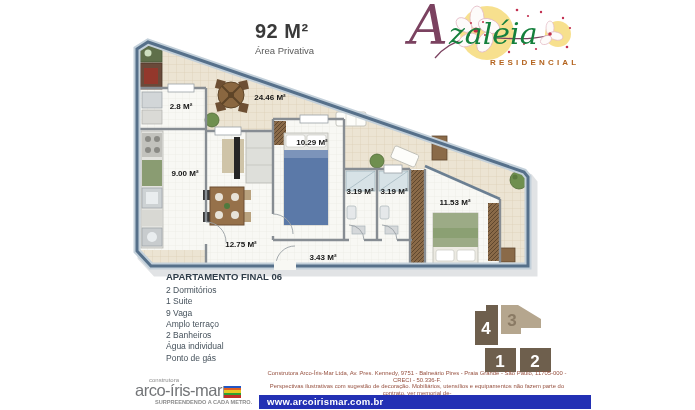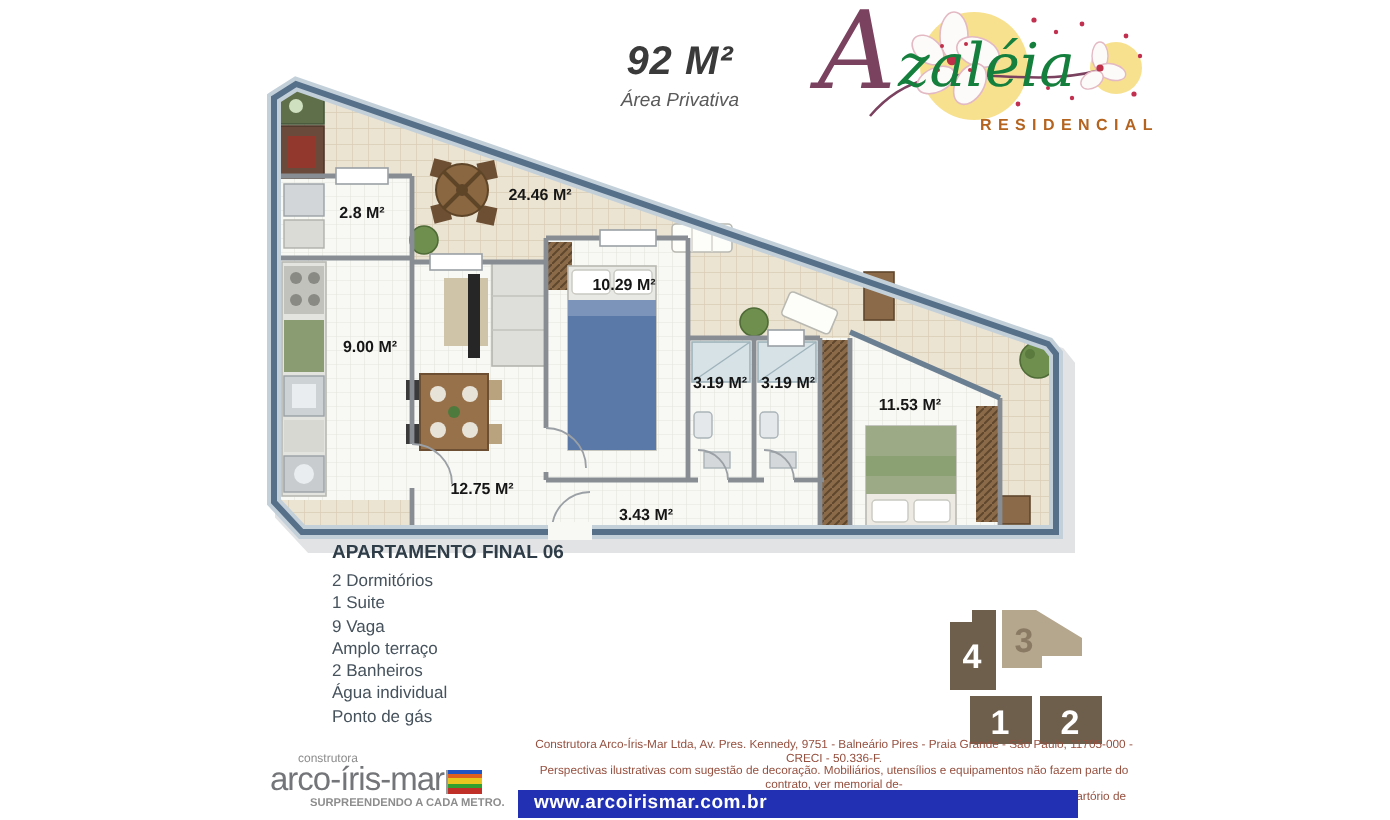--- a/index.html
+++ b/index.html
@@ -1,19 +1,19 @@
 <!DOCTYPE html>
 <html><head>
 <meta charset="utf-8">
 <style>
   html,body{margin:0;padding:0;background:#fff;}
   #stage{position:relative;width:695px;height:410px;background:#ffffff;overflow:hidden;
          font-family:"Liberation Sans",sans-serif;}
   
-  .hdr{position:absolute;left:255px;top:20px;width:170px;text-align:center;font-style:italic;}
+  .hdr{position:absolute;left:255px;top:20px;width:170px;text-align:left;}
   .hdr .big{font-size:20px;font-weight:bold;color:#3a3a3a;letter-spacing:0.5px;}
   .hdr .sub{font-size:9.5px;color:#5a5a5a;margin-top:2px;}
   
   .brand{position:absolute;left:405px;top:0px;width:175px;height:80px;}
   .brand svg{position:absolute;left:0;top:0;}
   .brand .initial{position:absolute;left:4px;top:-6px;font-family:"DejaVu Serif",serif;
                   font-style:italic;font-size:54px;color:#7b4260;z-index:3;}
   .brand .rest{position:absolute;left:44px;top:16px;font-family:"DejaVu Serif",serif;
                font-style:italic;font-size:30px;color:#15803d;z-index:3;}
   .brand .resid{position:absolute;left:62px;top:58px;font-size:8px;font-weight:bold;
@@ -25,21 +25,21 @@
   .details{position:absolute;left:166px;top:271px;color:#46525c;}
   .details .title{font-size:9.5px;font-weight:bold;color:#2f3d49;margin-bottom:3px;}
   .details .item{font-size:8.5px;line-height:11.3px;}
   
   #units{position:absolute;left:455px;top:295px;}
   #units text{font-family:"Liberation Sans",sans-serif;font-weight:bold;font-size:17px;fill:#ffffff;}
   #units text.hl{fill:#8a7a64;}
   
   .legal{position:absolute;left:262px;top:370px;width:310px;text-align:center;
          font-size:5.9px;line-height:6.6px;color:#96503f;}
-  .sitebar{position:absolute;left:259px;top:395px;width:280px;height:14px;background:#2230b4;
+  .sitebar{position:absolute;left:259px;top:395px;width:332px;height:14px;background:#2230b4;
            color:#fff;font-weight:bold;font-size:9.5px;line-height:14px;padding-left:8px;
            box-sizing:border-box;letter-spacing:0.3px;}
   
   .builder{position:absolute;left:135px;top:377px;width:125px;}
   .builder .small{font-size:6px;color:#8d8d8d;margin-left:14px;}
   .builder .name{font-size:16.5px;color:#737578;letter-spacing:-0.5px;line-height:15px;}
   .builder .slogan{font-size:5.6px;font-weight:bold;color:#8d8d8d;margin-left:20px;margin-top:1px;}
   .flag{display:inline-block;width:17px;height:12px;vertical-align:middle;margin-left:1px;
         border-left:1px solid #9a9a9a;}
   .flag i{display:block;height:20%;}

